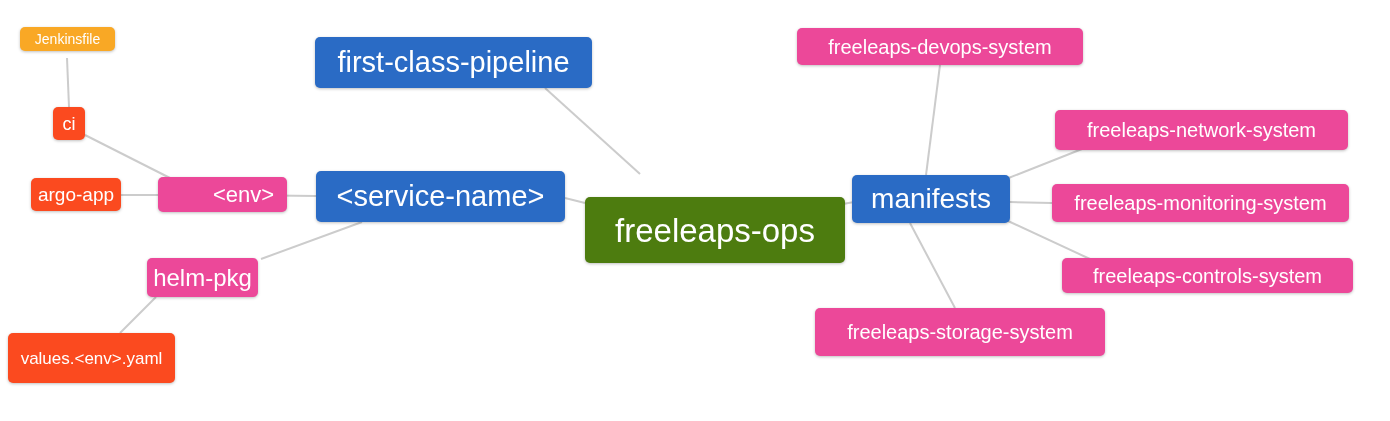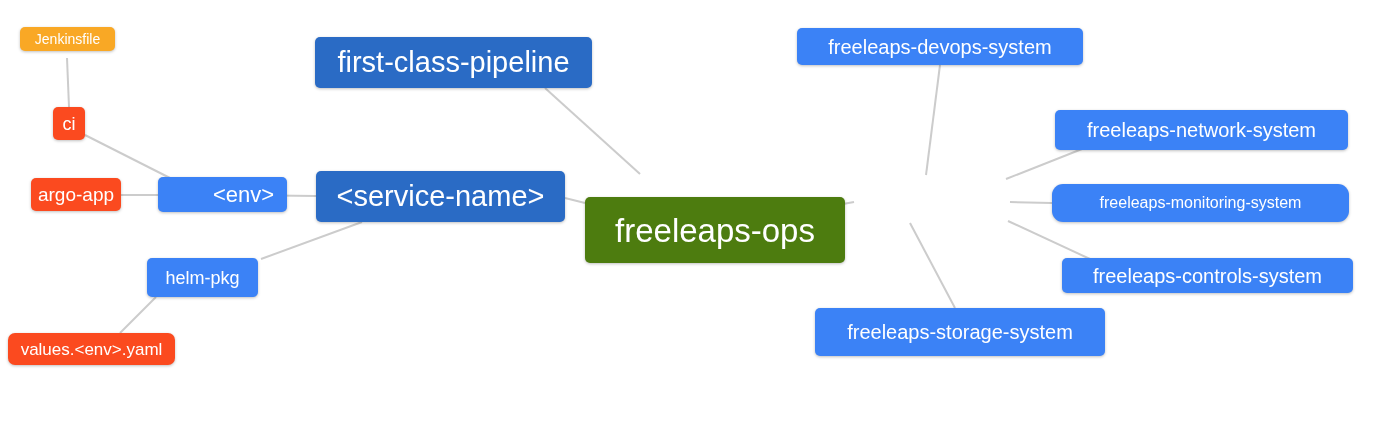--- a/index.html
+++ b/index.html
@@ -29,21 +29,21 @@
     align-items:center;
     justify-content:center;
     color:#ffffff;
     border-radius:5px;
     box-shadow:0 1px 3px rgba(0,0,0,0.25);
     white-space:nowrap;
     cursor:default;
     line-height:1;
   }
   .c-blue  {background:#2a6bc5;}
-  .c-green {background:#3b82f6;}
+  .c-green {background:#ec4899;}
   .c-red   {background:#fb4a1f;}
   .c-orange{background:#f9a825;}
   .c-dark  {background:#4d7c0f;margin-top:24px;}
 </style>
 </head>
 <body>
 
 <div id="canvas">
 
   <svg id="edges" viewBox="0 0 1390 421" xmlns="http://www.w3.org/2000/svg">
@@ -60,24 +60,25 @@
     <line x1="1006" y1="179" x2="1082" y2="149"></line>
     <line x1="1010" y1="202" x2="1052" y2="203"></line>
     <line x1="1008" y1="221" x2="1090" y2="259"></line>
     <line x1="910" y1="223" x2="955" y2="308"></line>
   </svg>
 
   <div class="node c-orange" style="left:20px;   top:27px;  width:95px;  height:24px; font-size:14px;">Jenkinsfile</div>
   <div class="node c-red" style="left:53px;   top:107px; width:32px;  height:33px; font-size:18px;">ci</div>
   <div class="node c-red" style="left:31px;   top:178px; width:90px;  height:33px; font-size:19px;">argo-app</div>
   <div class="node c-green" style="left:158px;  top:177px; width:87px;  height:35px; font-size:22px;padding-left:42px;">&lt;env&gt;</div>
-  <div class="node c-green" style="left:147px;  top:258px; width:111px; height:39px; font-size:18px;">helm-pkg</div>
-  <div class="node c-red" style="left:8px;    top:333px; width:167px; height:32px; font-size:17px;border-radius:7px;">values.&lt;env&gt;.yaml</div>
+  <div class="node c-green" style="left:147px;  top:258px; width:111px; height:39px; font-size:24px;">helm-pkg</div>
+  <div class="node c-red" style="left:8px;    top:333px; width:167px; height:50px; font-size:17px;">values.&lt;env&gt;.yaml</div>
   <div class="node c-blue" style="left:315px;  top:37px;  width:277px; height:51px; font-size:29px;">first-class-pipeline</div>
   <div class="node c-blue" style="left:316px;  top:171px; width:249px; height:51px; font-size:29px;text-align:right;">&lt;service-name&gt;</div>
   <div class="node c-dark" style="left:585px;  top:173px; width:260px; height:66px; font-size:33px;">freeleaps-ops</div>
+  <div class="node c-blue" style="left:852px;  top:175px; width:158px; height:48px; font-size:28px;">manifests</div>
   <div class="node c-green" style="left:797px;  top:28px;  width:286px; height:37px; font-size:20px;">freeleaps-devops-system</div>
   <div class="node c-green" style="left:1055px; top:110px; width:293px; height:40px; font-size:20px;">freeleaps-network-system</div>
-  <div class="node c-green" style="left:1052px; top:184px; width:297px; height:38px; font-size:16px;border-radius:11px;">freeleaps-monitoring-system</div>
+  <div class="node c-green" style="left:1052px; top:184px; width:297px; height:38px; font-size:20px;">freeleaps-monitoring-system</div>
   <div class="node c-green" style="left:1062px; top:258px; width:291px; height:35px; font-size:20px;">freeleaps-controls-system</div>
   <div class="node c-green" style="left:815px;  top:308px; width:290px; height:48px; font-size:20px;">freeleaps-storage-system</div>
 
 </div>
 
 </body></html>

